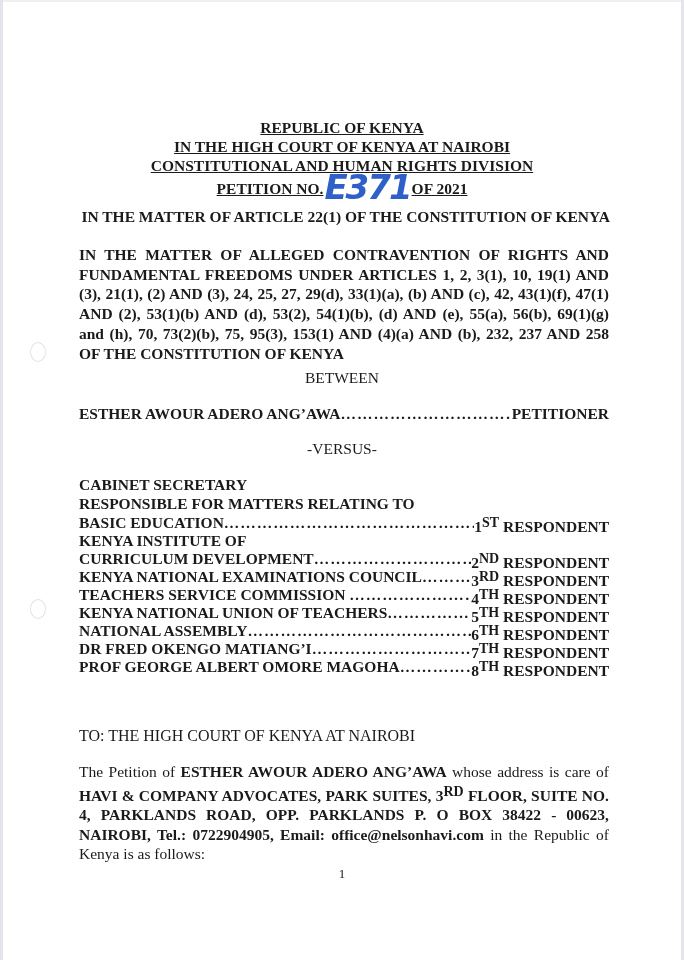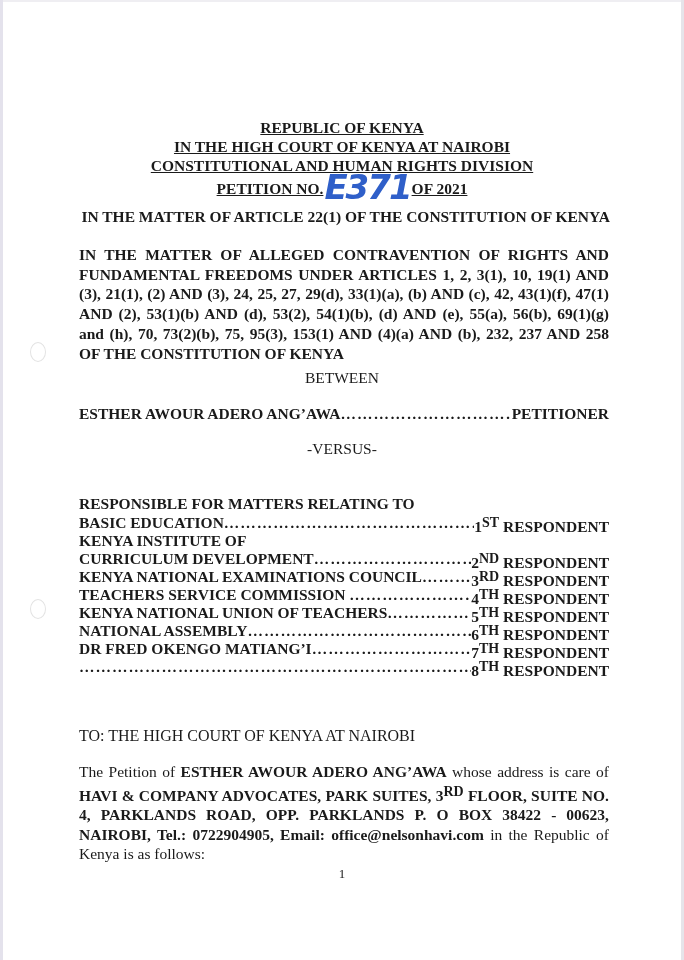--- a/index.html
+++ b/index.html
@@ -63,20 +63,21 @@
   <div class="center" style="top:369px">BETWEEN</div>
 
   <div class="party" style="top:404px">
     <span class="name">ESTHER AWOUR ADERO ANG’AWA</span>
     <span class="dots">…………………………………………………………………………………………………………</span>
     <span class="role">PETITIONER</span>
   </div>
 
   <div class="center" style="top:440px">-VERSUS-</div>
 
+  <div class="plain" style="top:475px">CABINET SECRETARY</div>
   <div class="plain" style="top:494px">RESPONSIBLE FOR MATTERS RELATING TO</div>
 
   <div class="party" style="top:513px">
     <span class="name">BASIC EDUCATION</span>
     <span class="dots">…………………………………………………………………………………………………………</span>
     <span class="role"><span>1</span><sup>ST</sup> <span>RESPONDENT</span></span>
   </div>
 
   <div class="plain" style="top:531px">KENYA INSTITUTE OF</div>
 
@@ -110,20 +111,21 @@
     <span class="role"><span>6</span><sup>TH</sup> <span>RESPONDENT</span></span>
   </div>
 
   <div class="party" style="top:639px">
     <span class="name">DR FRED OKENGO MATIANG’I</span>
     <span class="dots">…………………………………………………………………………………………………………</span>
     <span class="role"><span>7</span><sup>TH</sup> <span>RESPONDENT</span></span>
   </div>
 
   <div class="party" style="top:657px">
+    <span class="name">PROF GEORGE ALBERT OMORE MAGOHA</span>
     <span class="dots">…………………………………………………………………………………………………………</span>
     <span class="role"><span>8</span><sup>TH</sup> <span>RESPONDENT</span></span>
   </div>
 
 
   <div class="plain" style="top:726px; font-weight:normal; font-size:16px;">TO: THE HIGH COURT OF KENYA AT NAIROBI</div>
 
   <div class="para" style="top:762px"><span>The Petition of </span><b>ESTHER AWOUR ADERO ANG’AWA</b><span> whose address is care of </span><b>HAVI &amp; COMPANY ADVOCATES, PARK SUITES, 3</b><b><sup>RD</sup></b><b> FLOOR, SUITE NO. 4, PARKLANDS ROAD, OPP. PARKLANDS P. O BOX 38422 - 00623, NAIROBI, Tel.: 0722904905, Email: office@nelsonhavi.com</b><span> in the Republic of Kenya is as follows:</span></div>
 
   <div class="page-num">1</div>

